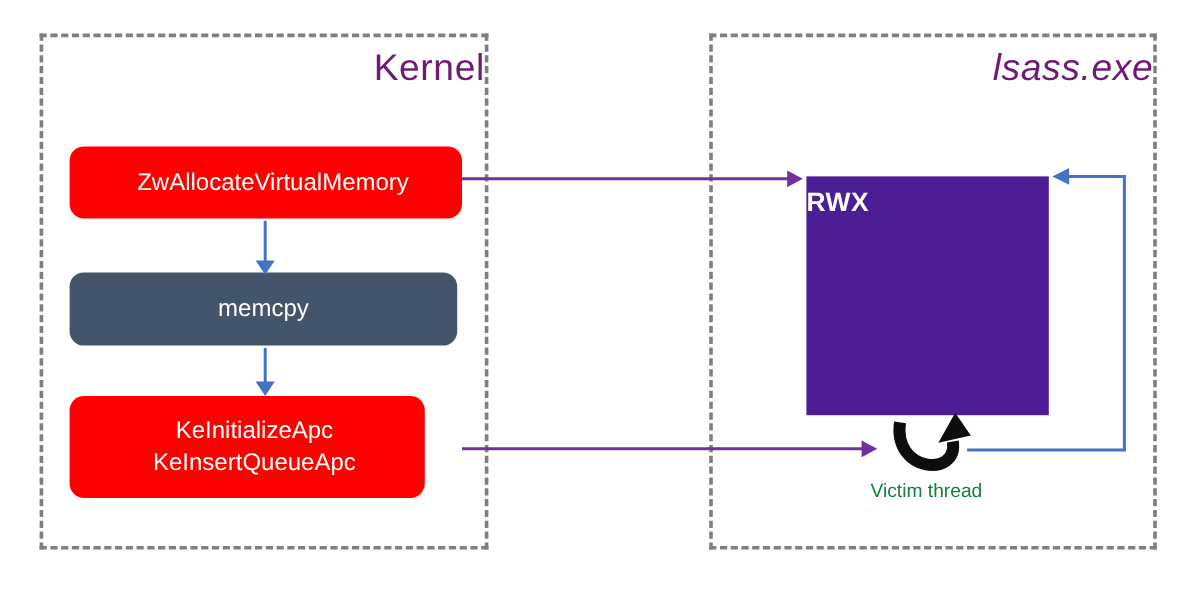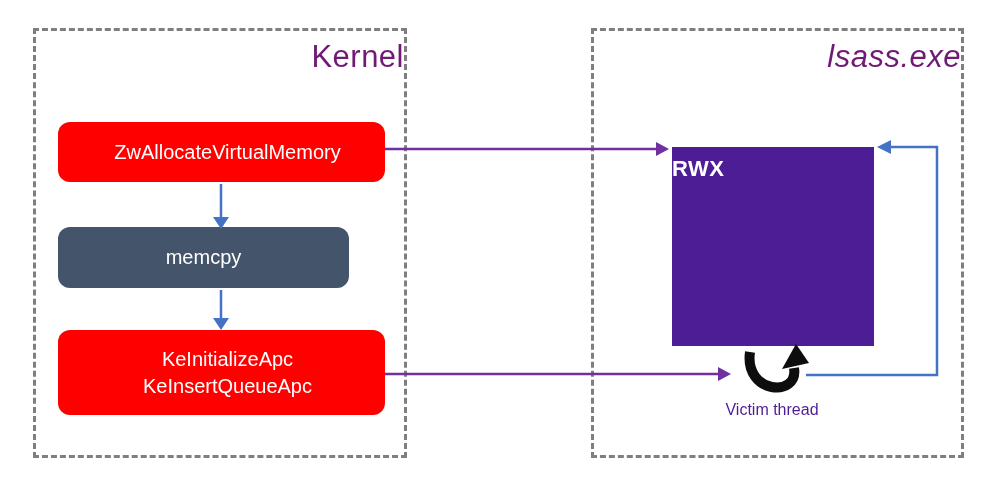--- a/index.html
+++ b/index.html
@@ -43,22 +43,22 @@
     flex-direction: column;
     align-items: center;
     justify-content: center;
     text-align: center;
     line-height: 27px;
     box-sizing: border-box;
   }
   .node-red  { background: #fe0000; padding-left: 12px; }
   .node-dark { background: #44546a; }
   .node-alloc  { left: 58px; top: 122px; width: 327px; height: 60px; }
-  .node-memcpy { left: 58px; top: 227px; width: 291px; height: 61px; }
-  .node-apc    { left: 58px; top: 330px; width: 327px; height: 85px; }
+  .node-memcpy { left: 58px; top: 227px; width: 323px; height: 61px; }
+  .node-apc    { left: 58px; top: 330px; width: 296px; height: 85px; }
   .rwx-box {
     position: absolute;
     left: 672px; top: 114px; width: 202px; height: 199px;
     background: #4c1d95;
     color: #ffffff;
     box-sizing: border-box;
     text-align: left;
     margin-top: 33px;
   }
   .rwx-title {
@@ -70,21 +70,21 @@
   .rwx-body {
     margin-top: 46px;
     font-size: 19px;
     line-height: 26px;
   }
   .victim-label {
     position: absolute;
     left: 692px; top: 401px; width: 160px;
     text-align: center;
     font-size: 16px;
-    color: #4c1d95;
+    color: #15803d;
   }
   .connectors {
     position: absolute;
     left: 0; top: 0;
     width: 998px; height: 499px;
     pointer-events: none;
   }
 </style>
 </head>
 <body>

